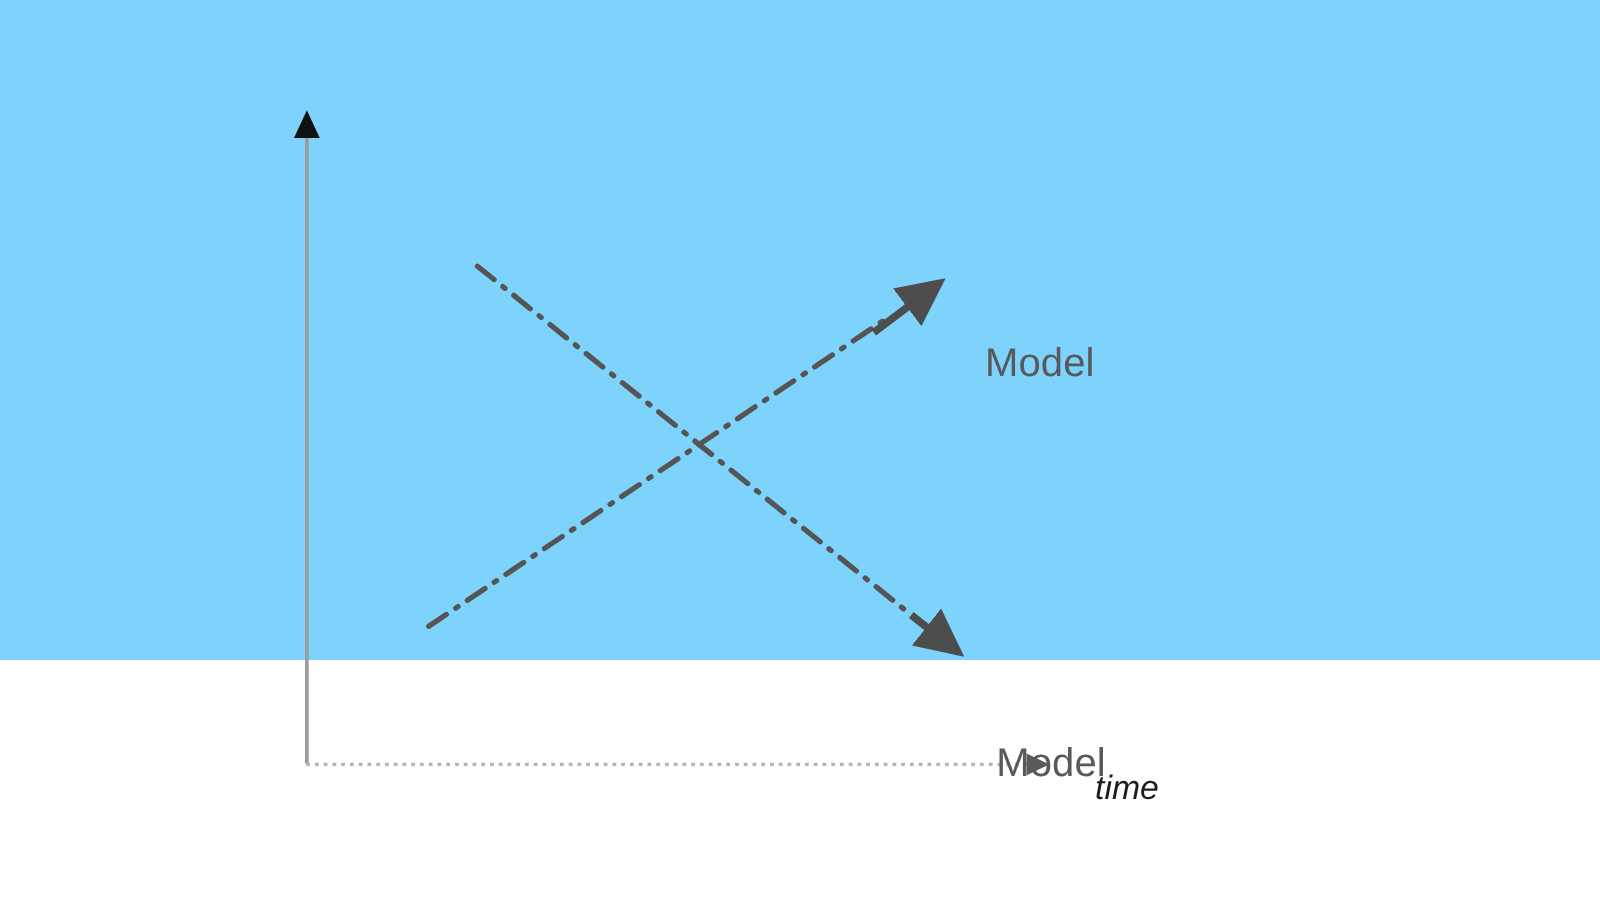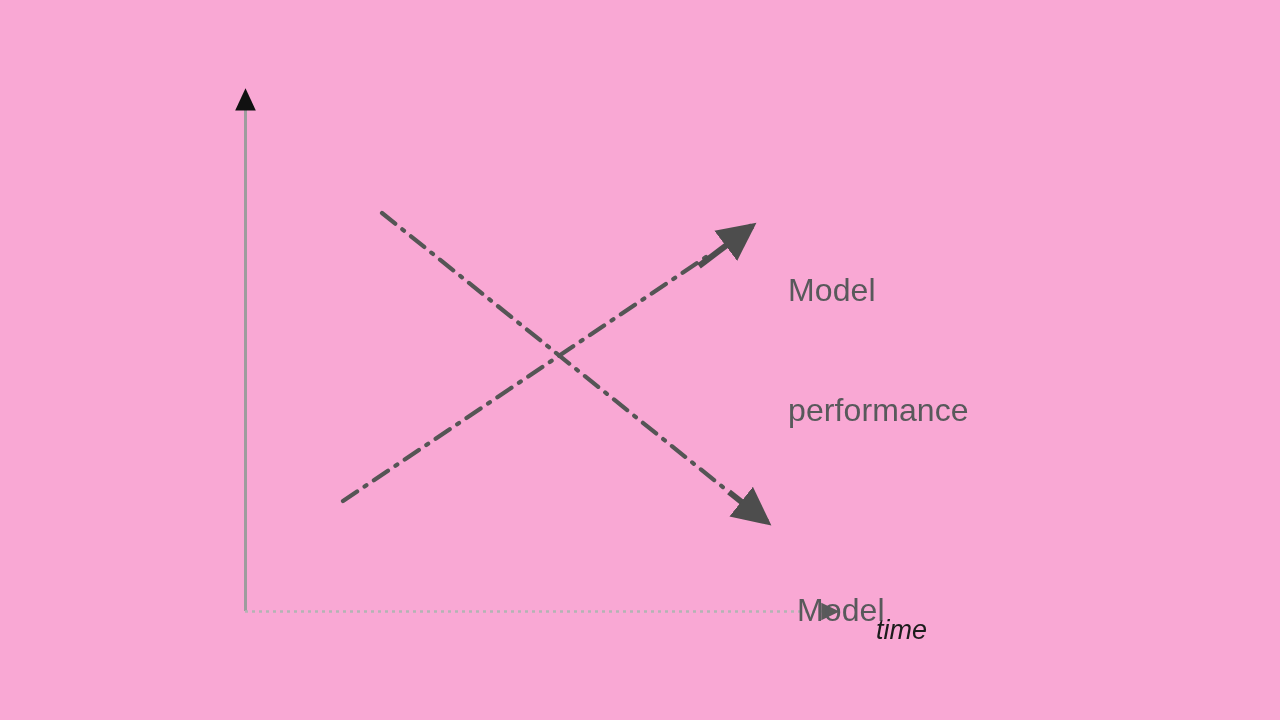--- a/index.html
+++ b/index.html
@@ -11,22 +11,22 @@
   body {
     width: 1280px;
     height: 720px;
     overflow: hidden;
     font-family: "Liberation Sans", sans-serif;
     -webkit-font-smoothing: antialiased;
   }
   .canvas {
     position: relative;
     width: 1280px;
-    height: 720px;
-    background: #f9a8d4;
+    height: 528px;
+    background: #7dd3fc;
   }
   .chart-svg {
     position: absolute;
     left: 0;
     top: 0;
     width: 1280px;
     height: 720px;
     display: block;
   }
   .label {
@@ -89,21 +89,20 @@
 
     <line x1="699" y1="266" x2="752" y2="226" stroke="#4d4d4d" stroke-width="6" stroke-linecap="butt" marker-end="url(#arrow-up-solid)"></line>
 
     <line x1="382" y1="213" x2="724" y2="488" stroke="#555555" stroke-width="4.2" stroke-dasharray="17 9 2.2 9" stroke-linecap="round"></line>
 
     <line x1="729" y1="492" x2="767" y2="522" stroke="#4d4d4d" stroke-width="6" stroke-linecap="butt" marker-end="url(#arrow-down-solid)"></line>
   </svg>
 
   <div class="label label-performance">
     <div>Model</div>
-    <div>performance</div>
   </div>
 
   <div class="label label-cost">
     <div>Model</div>
     <div>cost</div>
   </div>
 
   <div class="label-axis-x">time</div>
 
 </div>

